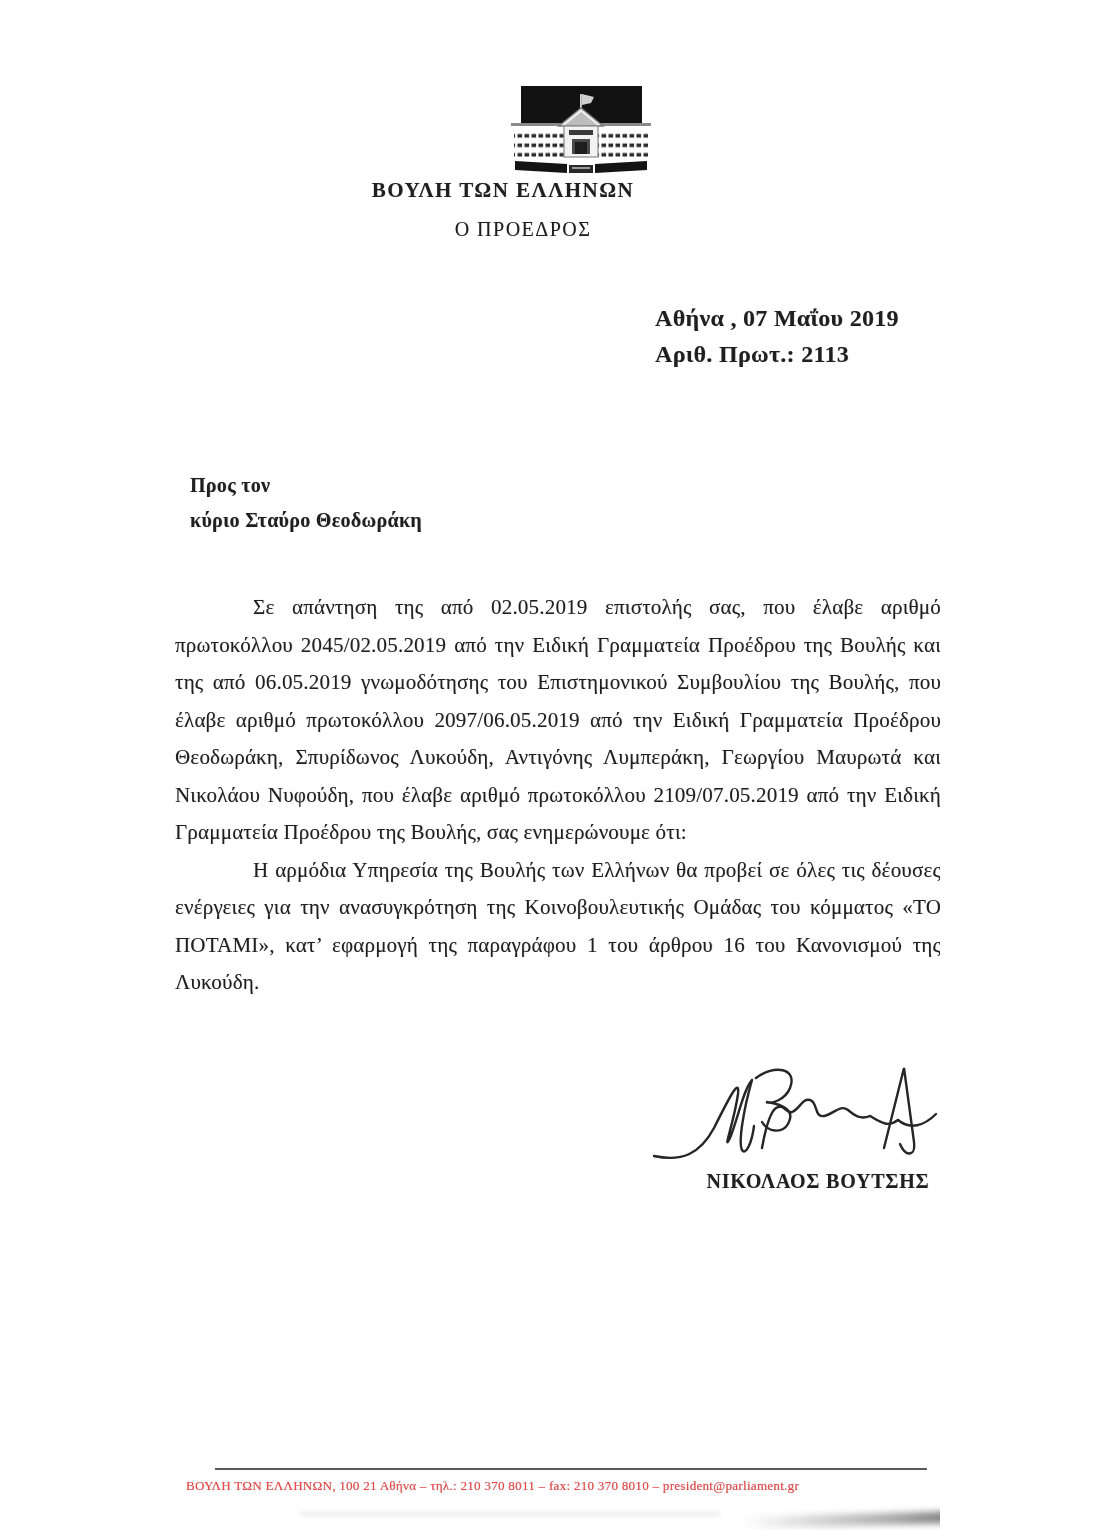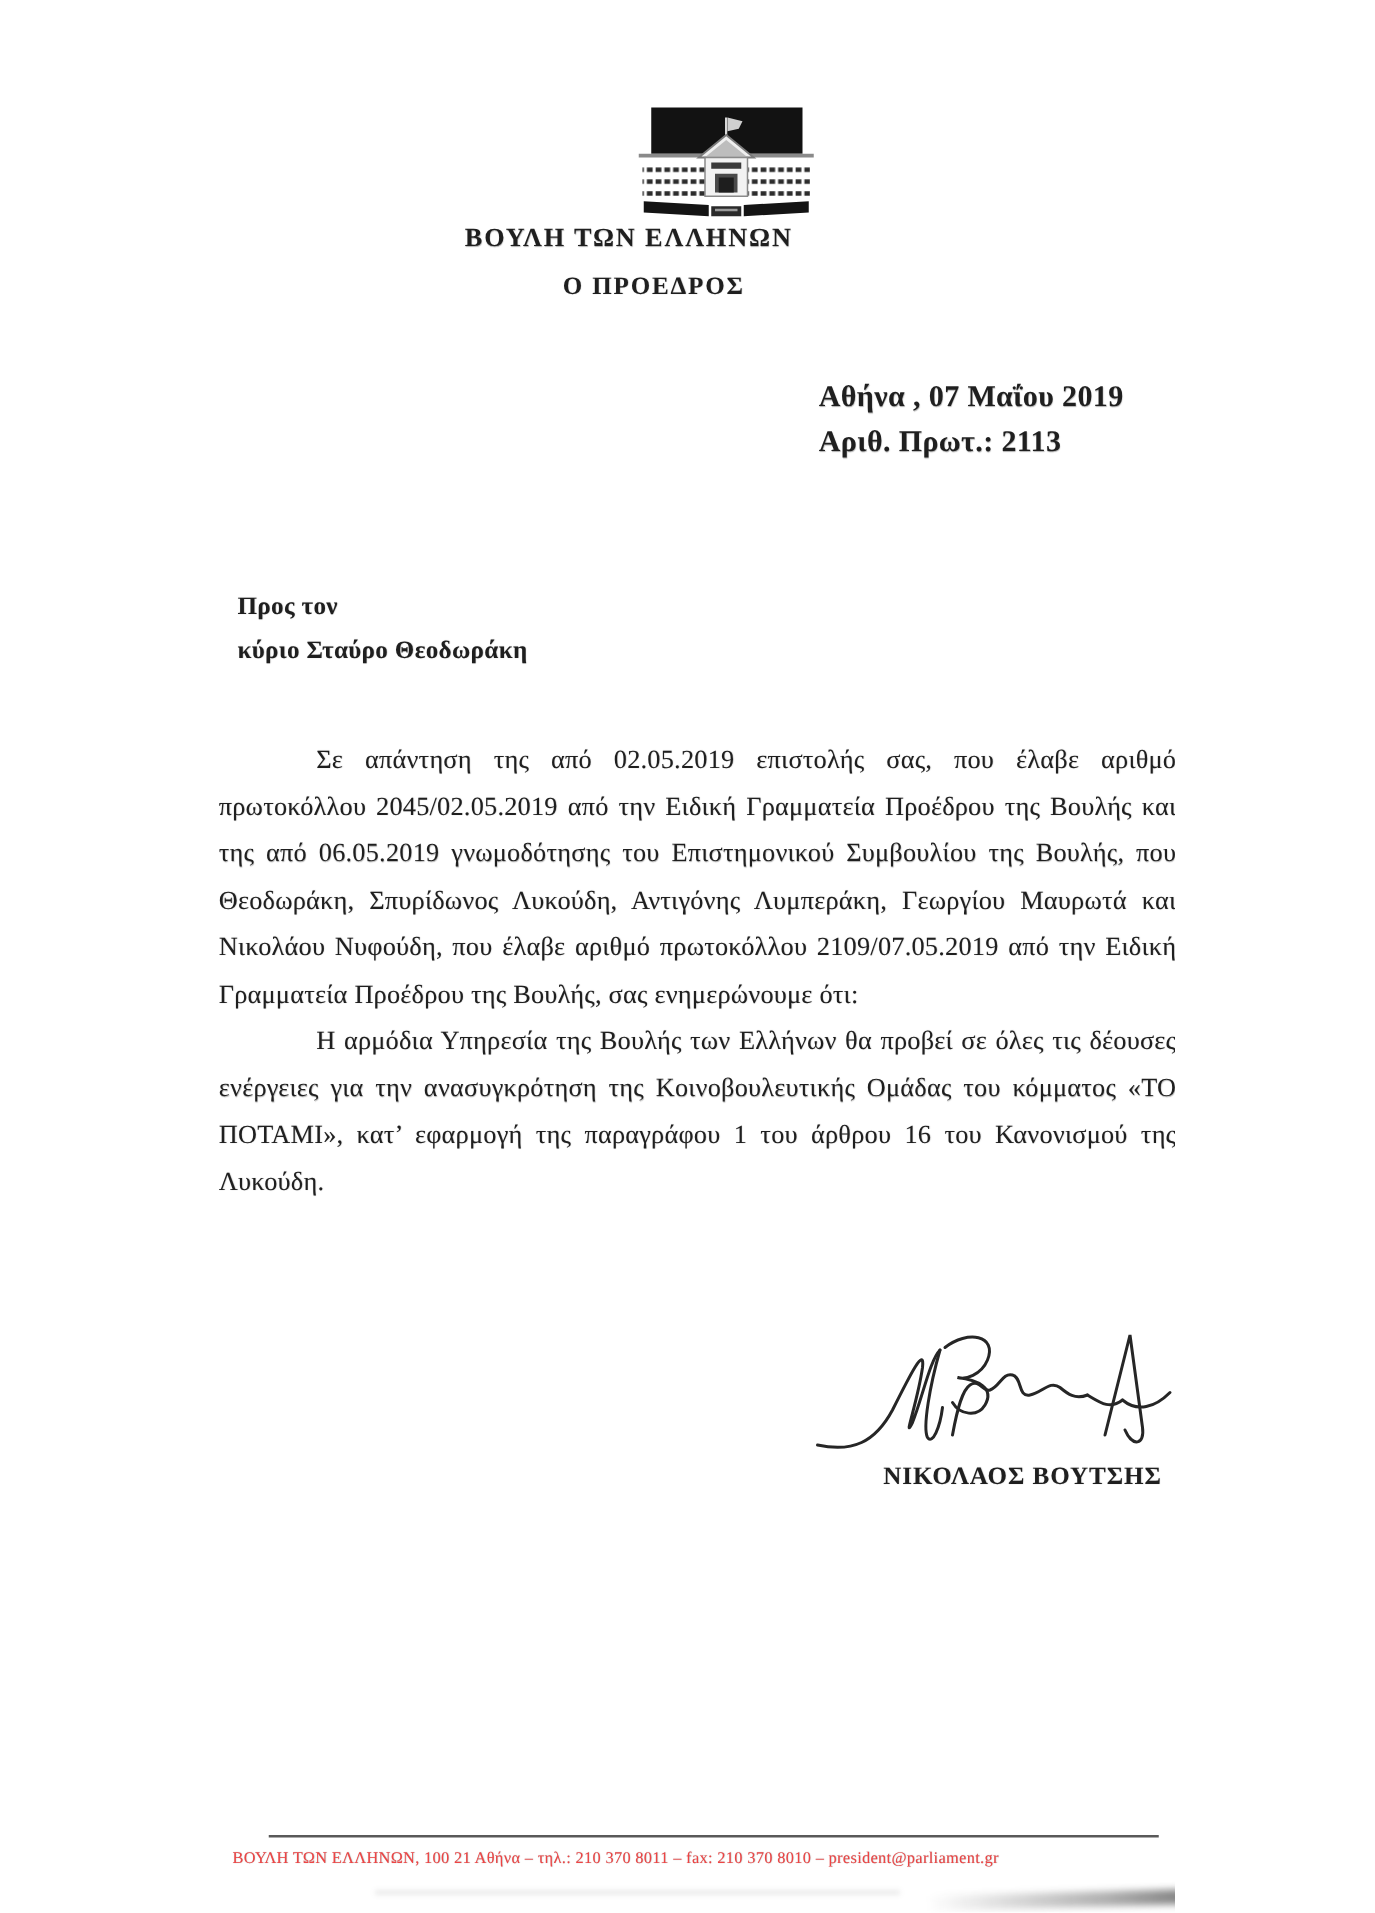--- a/index.html
+++ b/index.html
@@ -8,21 +8,21 @@
     width: 940px;
     height: 1530px;
     background: #ffffff;
     font-family: "Liberation Serif", "DejaVu Serif", serif;
     color: #1f1f1f;
     overflow: hidden;
     text-shadow: 0.3px 0.3px 0.8px rgba(45,45,45,0.38);
   }
   .centered { position: absolute; left: 0; right: 0; text-align: center; padding-left: 66px; }
   .org-title { top: 178px; font-size: 21px; font-weight: bold; letter-spacing: 1.5px; }
-  .role-title { top: 218px; font-size: 20px; font-weight: bold; letter-spacing: 1.5px; margin-left: 40px; }
+  .role-title { top: 218px; font-size: 20px; font-weight: normal; letter-spacing: 1.5px; margin-left: 40px; }
   .emblem { position: absolute; left: 503px; top: 84px; width: 156px; height: 94px; }
   .dateblock { position: absolute; left: 655px; top: 300px; font-size: 24px; font-weight: bold; line-height: 36px; letter-spacing: 0.3px; }
   .recipient { position: absolute; left: 190px; top: 468px; font-size: 20px; font-weight: bold; line-height: 35px; letter-spacing: 0.3px; }
   .body-text { position: absolute; left: 175px; top: 589px; width: 766px; font-size: 21px; line-height: 37.5px; letter-spacing: 0.2px; }
   .bline { white-space: nowrap; }
   .jline { white-space: normal; text-align: justify; text-align-last: justify; }
   .indent { text-indent: 78px; }
   .plainline { text-align: left; }
   .signature-wrap { position: absolute; left: 648px; top: 1056px; width: 300px; height: 112px; }
   .sig-name { position: absolute; left: 668px; top: 1170px; width: 300px; text-align: center; font-size: 20px; font-weight: bold; letter-spacing: 0.8px; }
@@ -87,20 +87,21 @@
 
   <div class="recipient">
     <div>Προς τον</div>
     <div>κύριο Σταύρο Θεοδωράκη</div>
   </div>
 
   <div class="body-text">
     <div class="bline jline indent">Σε απάντηση της από 02.05.2019 επιστολής σας, που έλαβε αριθμό</div>
     <div class="bline jline">πρωτοκόλλου 2045/02.05.2019 από την Ειδική Γραμματεία Προέδρου της Βουλής και</div>
     <div class="bline jline">της από 06.05.2019 γνωμοδότησης του Επιστημονικού Συμβουλίου της Βουλής, που</div>
+    <div class="bline jline">έλαβε αριθμό πρωτοκόλλου 2097/06.05.2019 από την Ειδική Γραμματεία Προέδρου</div>
     <div class="bline jline">Θεοδωράκη, Σπυρίδωνος Λυκούδη, Αντιγόνης Λυμπεράκη, Γεωργίου Μαυρωτά και</div>
     <div class="bline jline">Νικολάου Νυφούδη, που έλαβε αριθμό πρωτοκόλλου  2109/07.05.2019 από την Ειδική</div>
     <div class="bline plainline">Γραμματεία Προέδρου της Βουλής, σας ενημερώνουμε ότι:</div>
     <div class="bline jline indent">Η αρμόδια Υπηρεσία της Βουλής των Ελλήνων θα προβεί σε όλες τις δέουσες</div>
     <div class="bline jline">ενέργειες για την ανασυγκρότηση της Κοινοβουλευτικής Ομάδας του κόμματος «ΤΟ</div>
     <div class="bline jline">ΠΟΤΑΜΙ», κατ’ εφαρμογή της παραγράφου 1 του άρθρου 16 του Κανονισμού της</div>
     <div class="bline plainline">Λυκούδη.</div>
   </div>
 
   <div class="signature-wrap">

